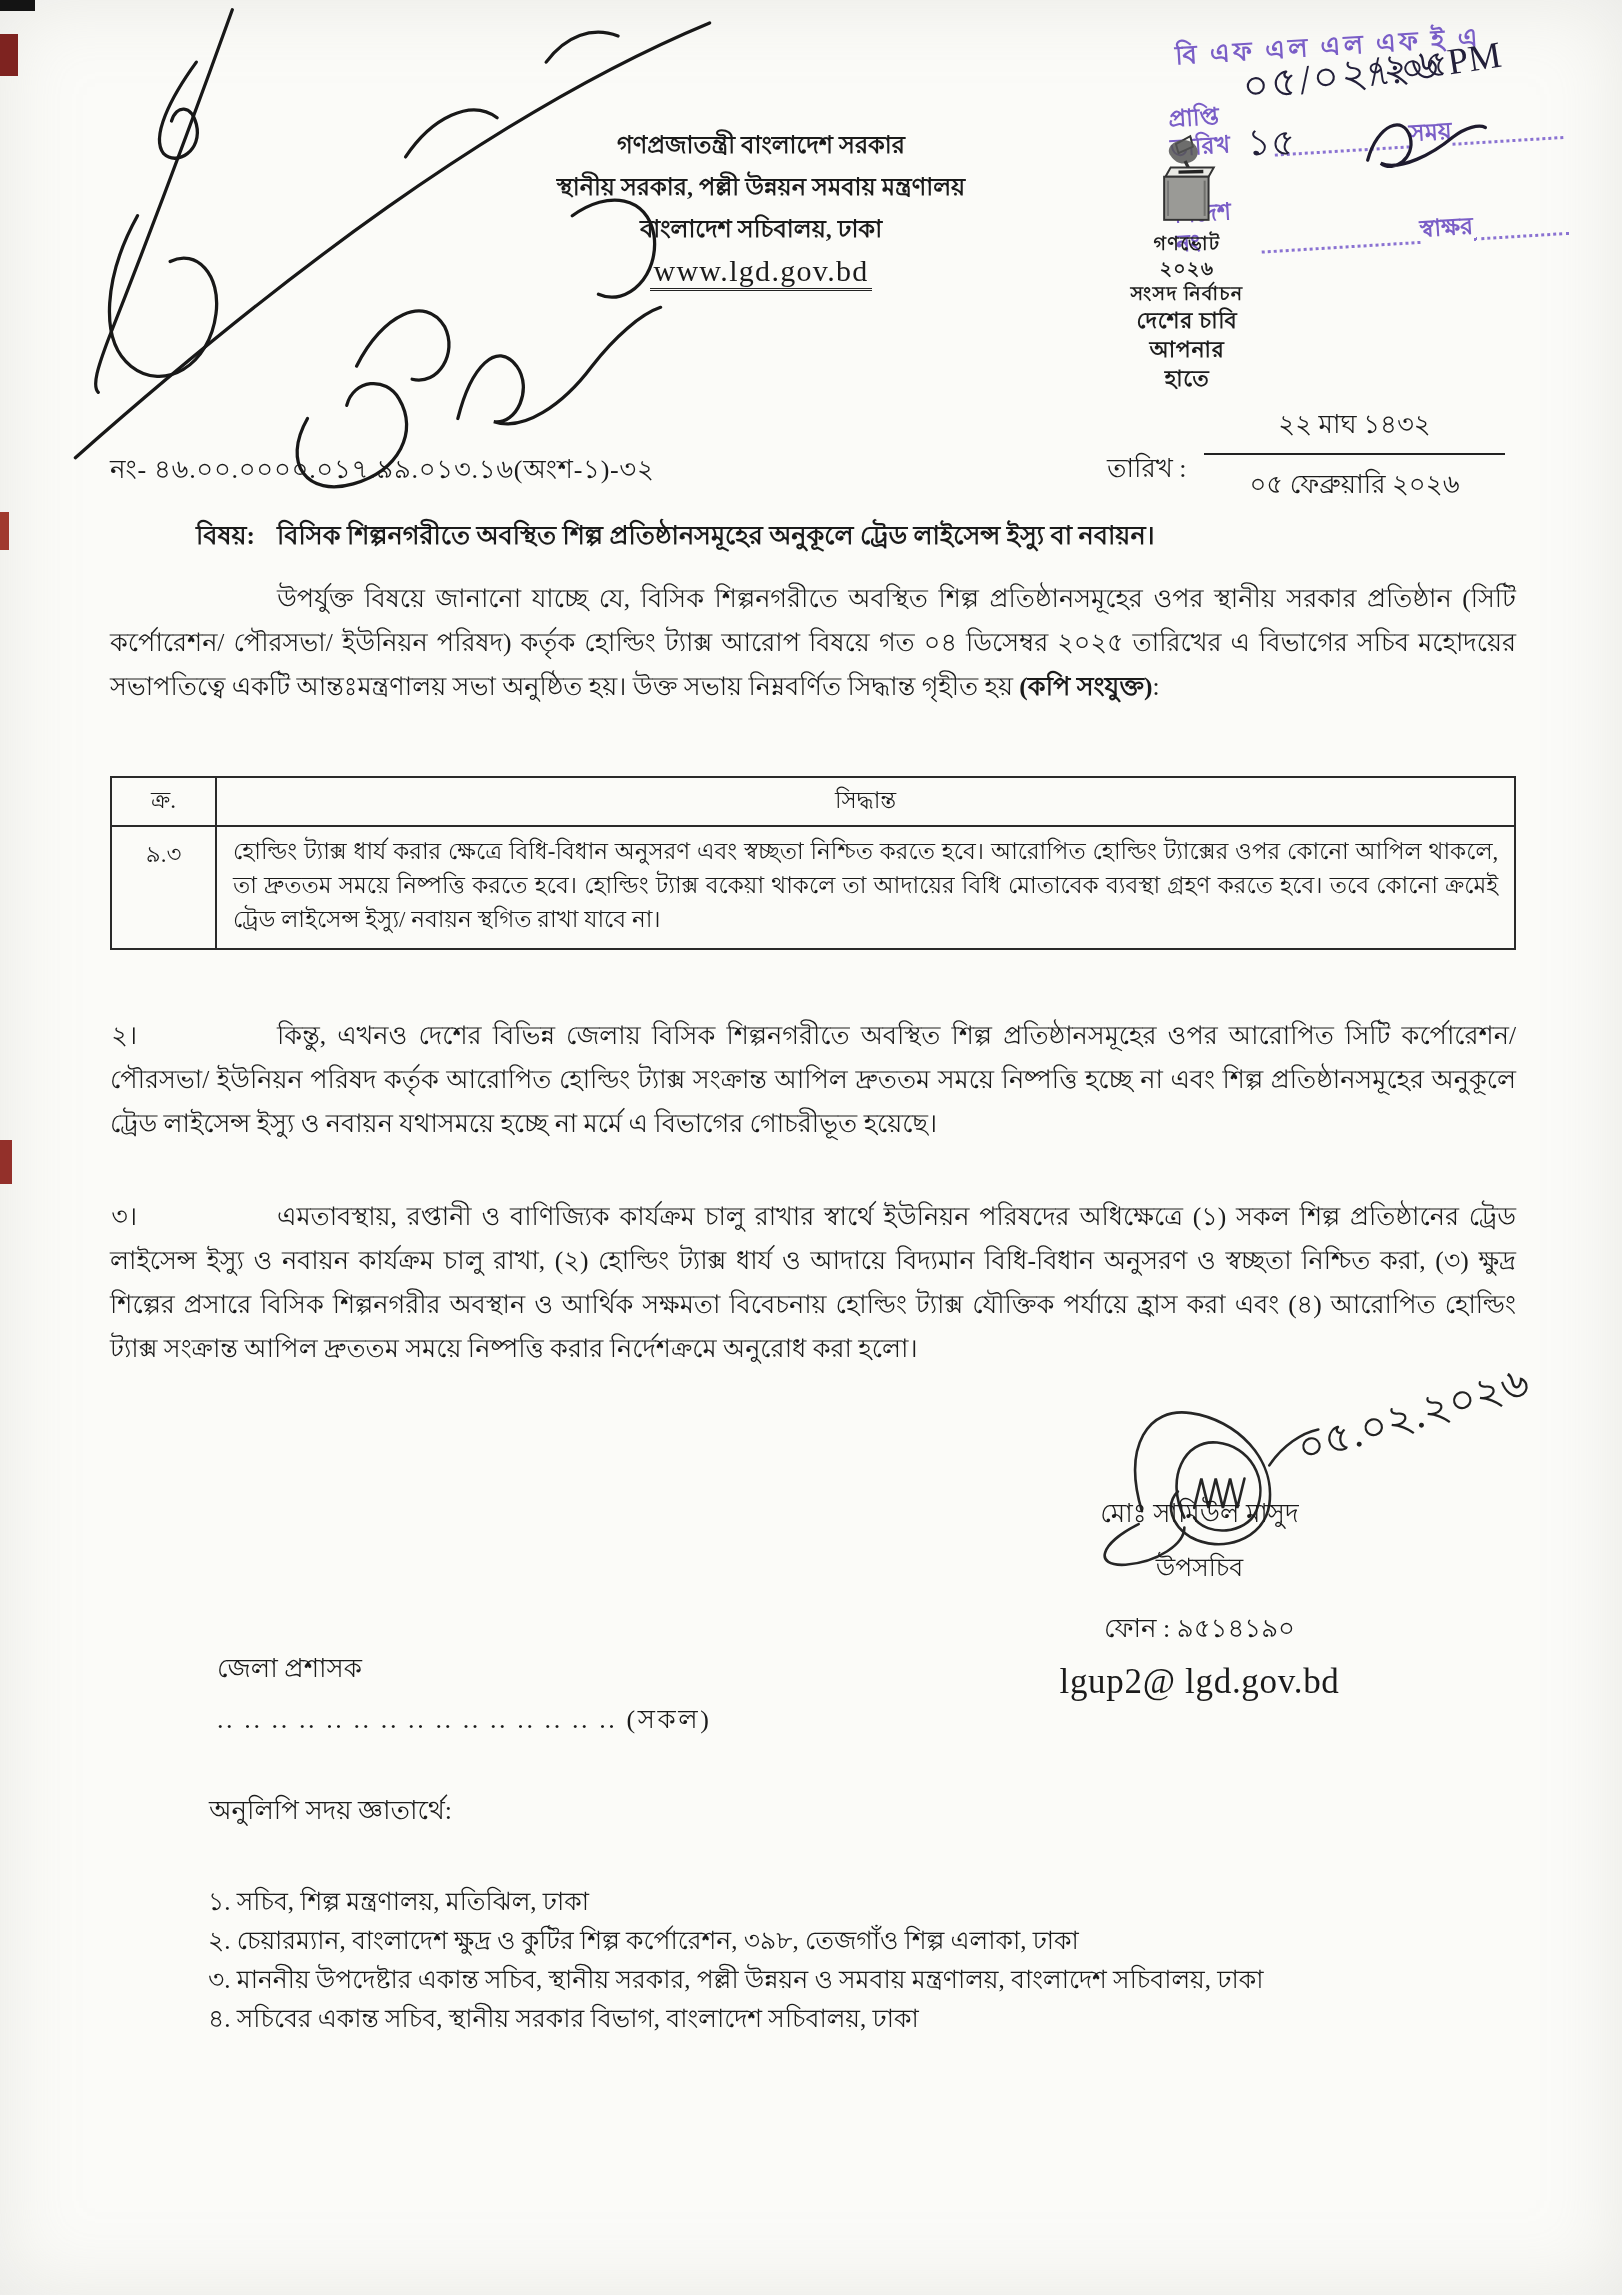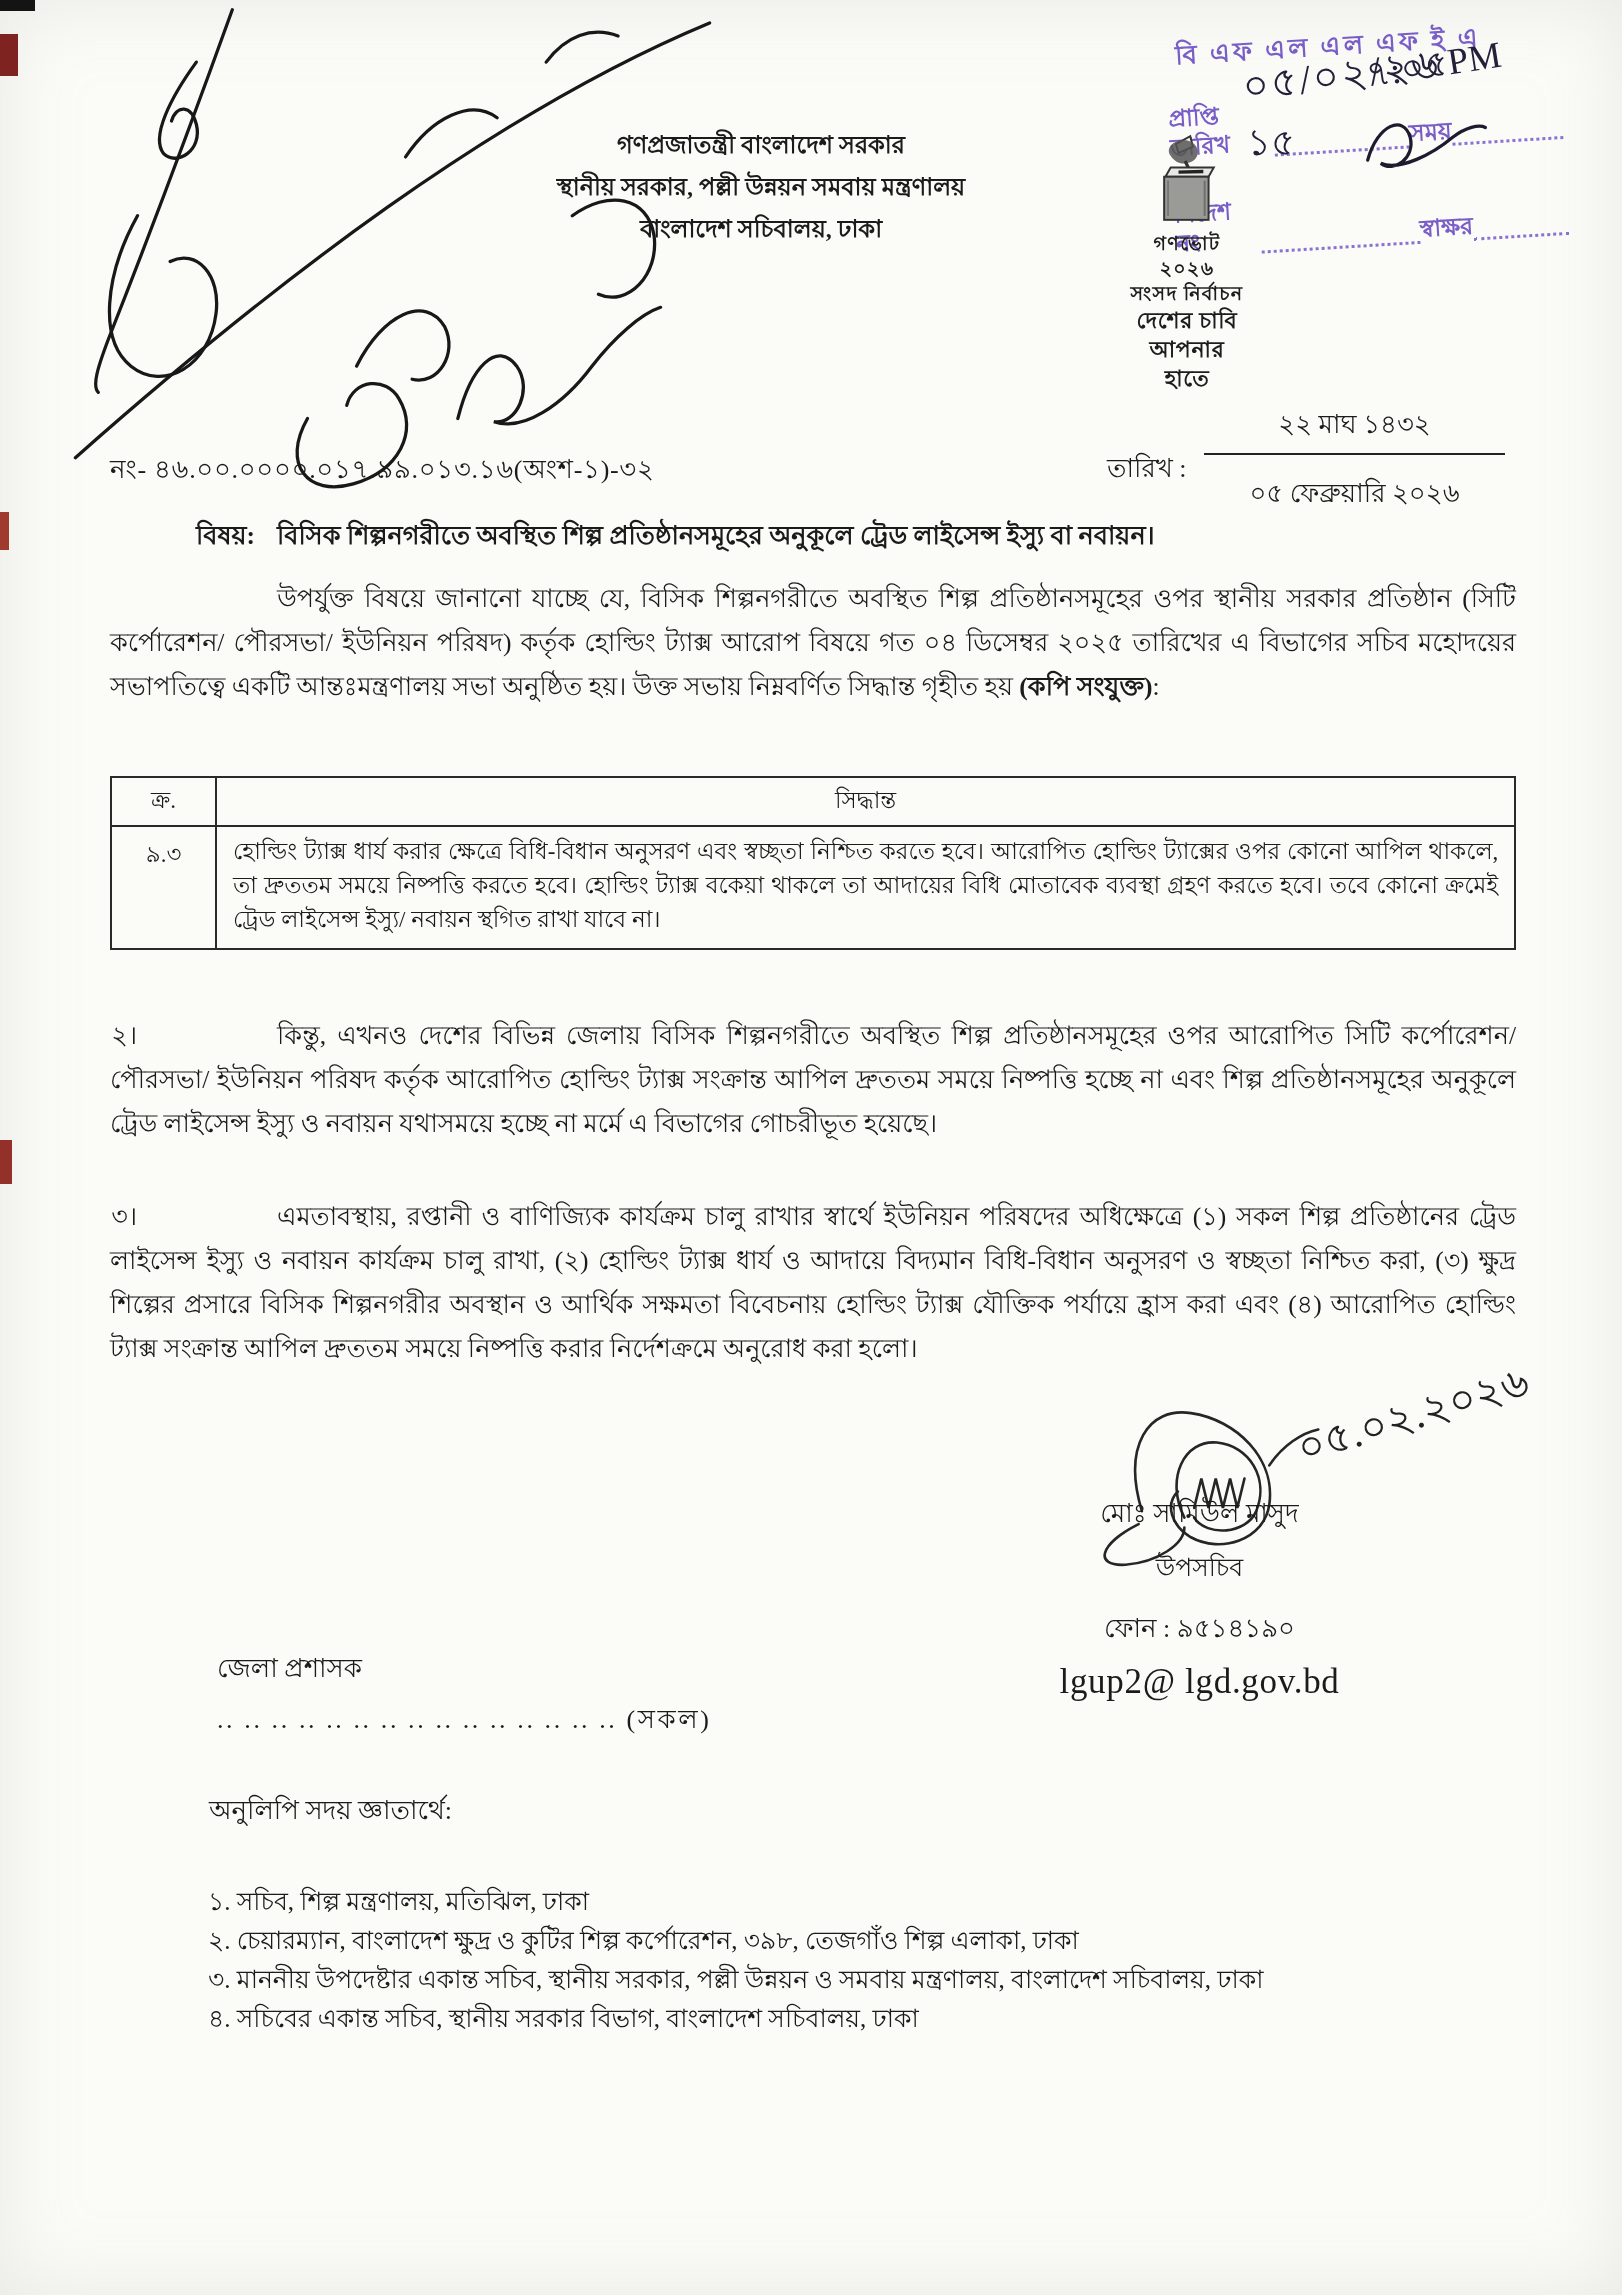--- a/index.html
+++ b/index.html
@@ -40,21 +40,21 @@
   .stampsig path{fill:none;stroke:#1e1b2e;stroke-width:5;stroke-linecap:round;}
   
   .seal{position:absolute;left:1128px;top:131px;width:118px;text-align:center;color:#1d1d1d;}
   .seal .s-sm{font-size:19px;font-weight:700;letter-spacing:1.3px;line-height:25px;}
   .seal .s-lg{font-size:22px;font-weight:900;letter-spacing:0.7px;line-height:29px;}
   
   .refno{position:absolute;left:110px;top:449px;font-size:26px;letter-spacing:0.7px;}
   .date-label{position:absolute;left:1107px;top:448px;font-size:26px;}
   .date-frac{position:absolute;left:1204px;top:404px;width:301px;text-align:center;font-size:26px;}
   .date-frac .top{padding-bottom:5.2px;border-bottom:2.6px solid #222;}
-  .date-frac .bot{padding-top:18px;}
+  .date-frac .bot{padding-top:9px;}
   
   .subject{position:absolute;left:196px;top:516px;width:1322px;font-size:25.5px;font-weight:700;}
   .subject .lbl{margin-right:22px;}
   
   .body-para{position:absolute;left:110px;width:1406px;font-size:25.5px;line-height:44px;
     text-align:justify;}
   .p1{top:577px;text-indent:167px;}
   .p2{top:1014px;text-indent:167px;}
   .p3{top:1195px;text-indent:167px;}
   .pnum{position:absolute;left:1.3px;top:0;text-indent:0;}
@@ -99,20 +99,23 @@
     <path d="M 700,640 C 720,560 760,520 790,560 C 815,595 790,650 755,645 C 800,660 860,620 905,560 C 940,515 980,480 1010,470"></path>
     <path d="M 875,330 C 930,290 990,300 1000,360 C 1008,420 960,470 915,450"></path>
     <path d="M 620,240 C 660,180 720,150 760,180"></path>
     <path d="M 835,95 C 865,55 905,40 945,55"></path>
   </svg>
 
   <div class="letterhead">
     <div>গণপ্রজাতন্ত্রী বাংলাদেশ সরকার</div>
     <div>স্থানীয় সরকার, পল্লী উন্নয়ন সমবায় মন্ত্রণালয়</div>
     <div>বাংলাদেশ সচিবালয়, ঢাকা</div>
+    <div class="website">
+      <span>www.lgd.gov.bd</span>
+    </div>
   </div>
 
   <div class="stamp">
     <div class="org">বি এফ এল এল এফ ই এ</div>
     <div class="srow">
       <span>প্রাপ্তি তারিখ</span>
       <span class="dl w1"></span>
       <span>সময়</span>
       <span class="dl w2"></span>
     </div>

